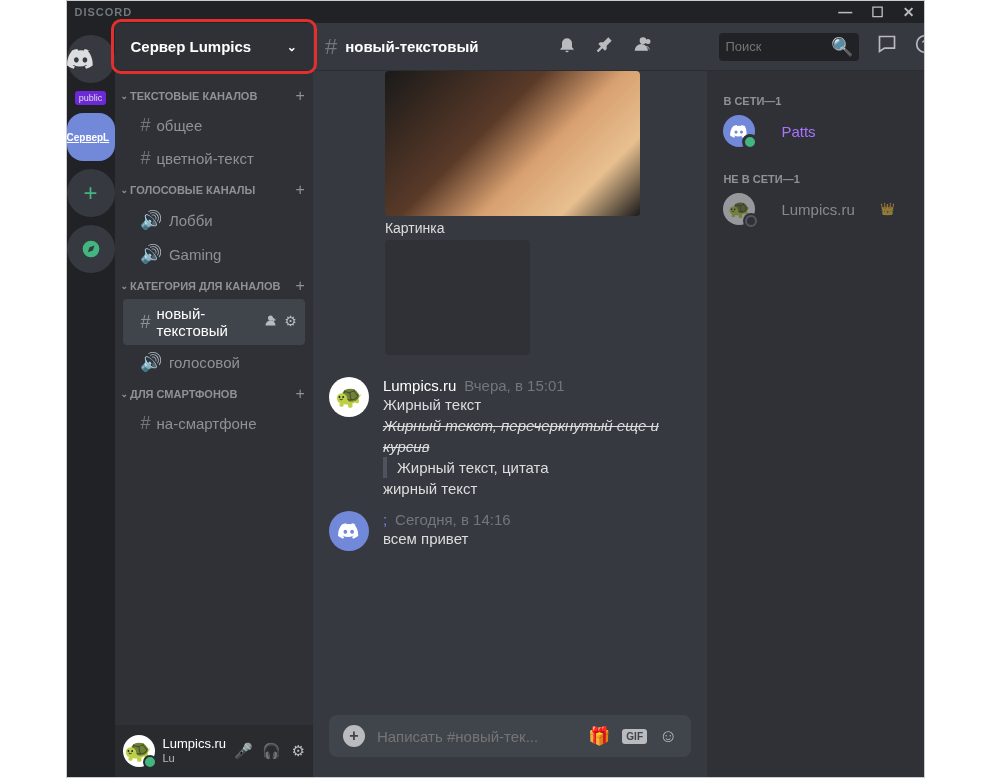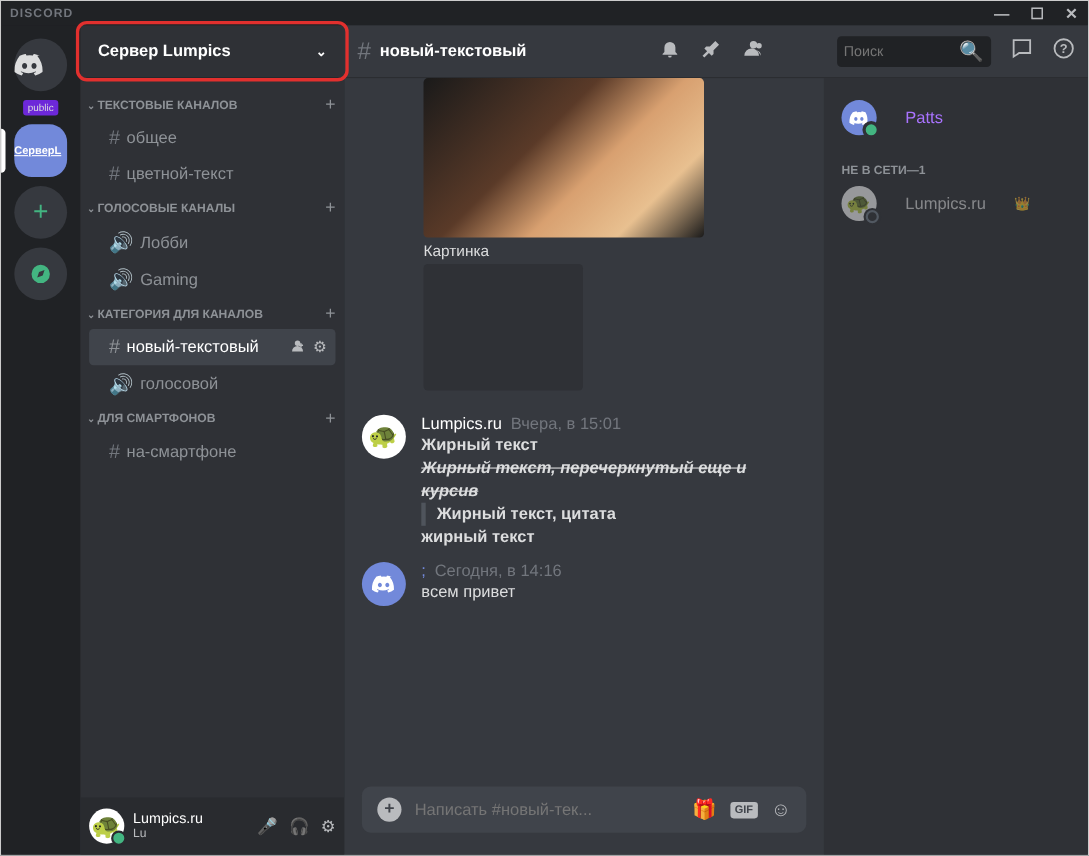--- a/index.html
+++ b/index.html
@@ -1,17 +1,17 @@
 <!DOCTYPE html>
 <html><head>
 <meta charset="utf-8">
 <style>
 * { margin:0; padding:0; box-sizing:border-box; font-family:"Whitney","Helvetica Neue",Arial,sans-serif; }
 body { background:#fff; }
-.app-frame { width:990px; height:778px; background:#202225; position:relative; overflow:hidden; border:1px solid #ccc; margin:0 auto; }
+.app-frame { width:859px; height:778px; background:#202225; position:relative; overflow:hidden; border:1px solid #ccc; margin:0 auto; }
 .titlebar { height:22px; background:#202225; display:flex; align-items:center; padding:0 8px; color:#72767d; font-size:11px; letter-spacing:1px; font-weight:700; justify-content:space-between; }
 .win-controls { display:flex; gap:18px; color:#b9bbbe; font-size:14px; }
 .win-btn { cursor:pointer; }
 .main { display:flex; height:calc(100% - 22px); }
 .servers-col { width:72px; background:#202225; display:flex; flex-direction:column; align-items:center; padding-top:12px; gap:8px; }
 .server-pill { width:48px; height:48px; border-radius:50%; background:#36393f; display:flex; align-items:center; justify-content:flex-start; cursor:pointer;text-decoration:underline; }
 .server-pill.home svg { fill:#dcddde; }
 .server-pill.selected { border-radius:16px; background:#7289da; color:#fff; font-size:10px; font-weight:600; position:relative; }
 .server-pill.selected::before { content:""; position:absolute; left:-16px; width:8px; height:40px; background:#fff; border-radius:0 4px 4px 0; }
 .public-tag { font-size:9px; color:#dcddde; background:#6d28d9; padding:2px 4px; border-radius:3px; }
@@ -54,21 +54,21 @@
 .attachment-label { color:#dcddde; font-size:14px; margin:4px 0 4px 56px; }
 .dark-box { width:145px; height:115px; background:#2f3136; border-radius:4px; margin-left:56px; margin-bottom:16px; }
 .msg { display:flex; gap:14px; padding:6px 0; }
 .msg-avatar { width:40px; height:40px; border-radius:50%; background:#fff; display:flex; align-items:center; justify-content:center; flex-shrink:0; }
 .msg-avatar.discord { background:#7289da; }
 .msg-content { flex:1; }
 .msg-head { display:flex; align-items:baseline; gap:8px; }
 .msg-author { color:#fff; font-size:15px; font-weight:500; }
 .msg-time { color:#72767d; font-size:15px; }
 .msg-text { color:#dcddde; font-size:15px; line-height:1.4; }
-.msg-text strong { font-weight:700; }
+.msg-text strong { font-weight:400; }
 .msg-text del { text-decoration:line-through; }
 .msg-text em { font-style:italic; }
 .quote { border-left:4px solid #4f545c; padding-left:10px; display:inline-block; }
 .divider { display:flex; align-items:center; margin:10px 0; position:relative; }
 .divider-line { flex:1; height:1px; background:#f04747; }
 .divider-text { color:#f04747; font-size:11px; font-weight:600; padding:0 8px; }
 .divider-new { background:#f04747; color:#fff; font-size:9px; font-weight:700; padding:2px 5px; border-radius:3px 0 0 3px; margin-left:4px; }
 .compose { margin:0 16px 20px 16px; background:#40444b; border-radius:8px; display:flex; align-items:center; padding:10px 14px; gap:12px; }
 .compose-add { width:22px; height:22px; border-radius:50%; background:#b9bbbe; color:#40444b; display:flex; align-items:center; justify-content:center; font-size:16px; font-weight:700; cursor:pointer; }
 .compose input { flex:1; background:transparent; border:none; color:#dcddde; font-size:15px; outline:none; }
@@ -288,20 +288,21 @@
             <input placeholder="Написать #новый-тек..." style="">
             <div class="compose-icons">
               <span>🎁</span>
               <span class="gif-badge">GIF</span>
               <span>☺</span>
             </div>
           </div>
         </div>
 
         <div class="members-col">
+          <div class="mem-cat">В СЕТИ—1</div>
           <div class="member">
             <div class="mem-avatar online" style="background:#7289da">
               <svg viewBox="0 0 28 20" width="18" height="13" fill="#fff">
                   <path d="M23 1.6A21 21 0 0017.7 0l-.7 1.4a19 19 0 00-5.9 0L10.4 0A21 21 0 005.1 1.6 22 22 0 00.1 16.4a21 21 0 006.5 3.3l1.3-2.2a14 14 0 01-2-1l.4-.3a15 15 0 0013 0l.4.3a13 13 0 01-2 1l1.3 2.2a21 21 0 006.5-3.3A22 22 0 0023 1.6zM9.4 13.5c-1.3 0-2.3-1.2-2.3-2.6s1-2.6 2.3-2.6 2.3 1.2 2.3 2.6-1 2.6-2.3 2.6zm8.5 0c-1.3 0-2.3-1.2-2.3-2.6s1-2.6 2.3-2.6 2.3 1.2 2.3 2.6-1 2.6-2.3 2.6z"></path>
                 </svg>
             </div>
             <span class="mem-name" style="color:#a973ff">Patts</span>
           </div>
           <div class="mem-cat" style="margin-top:14px">НЕ В СЕТИ—1</div>
           <div class="member" style="opacity:.5">

